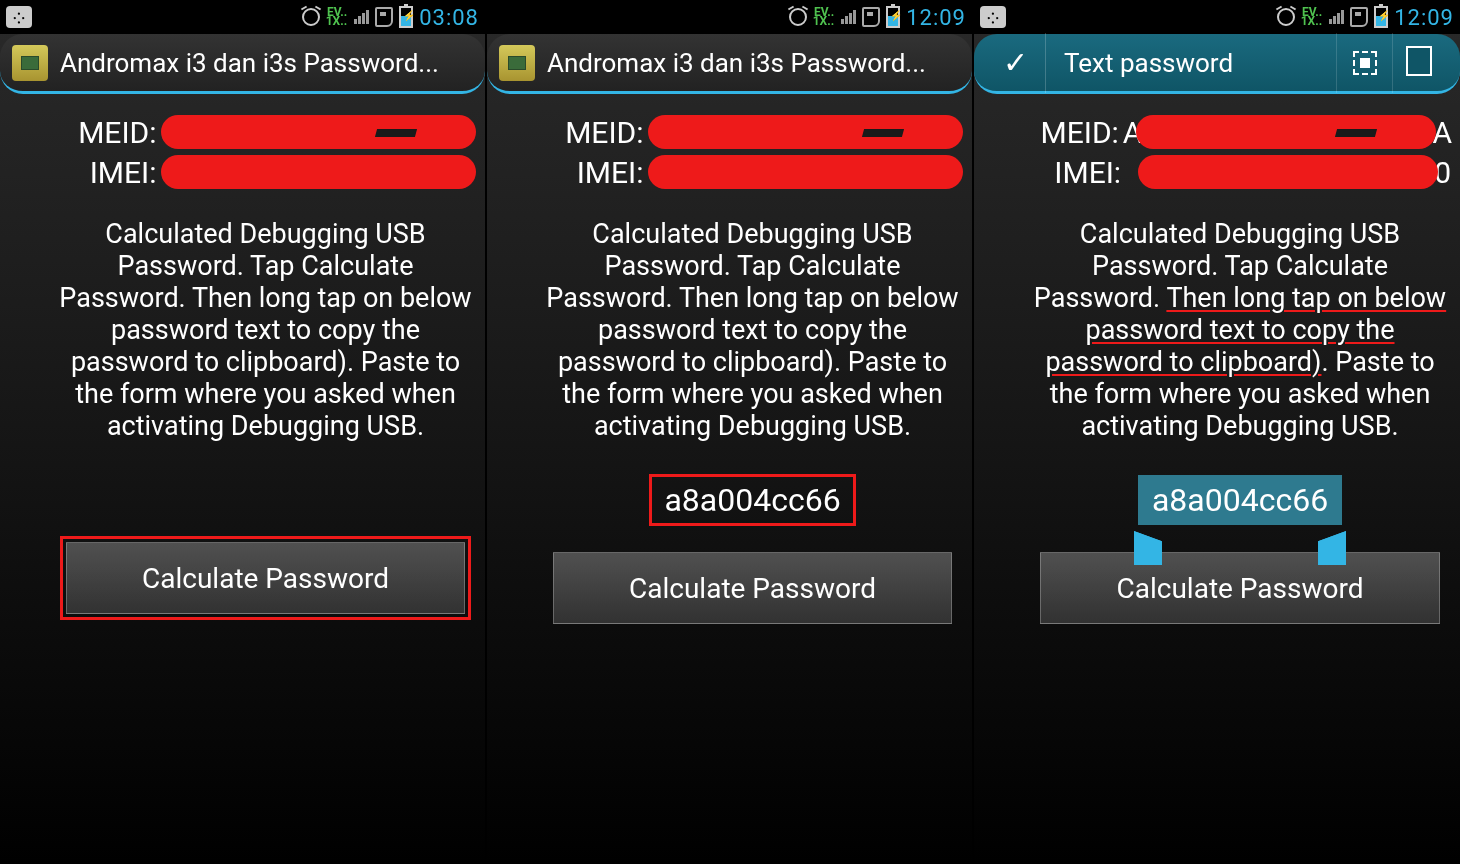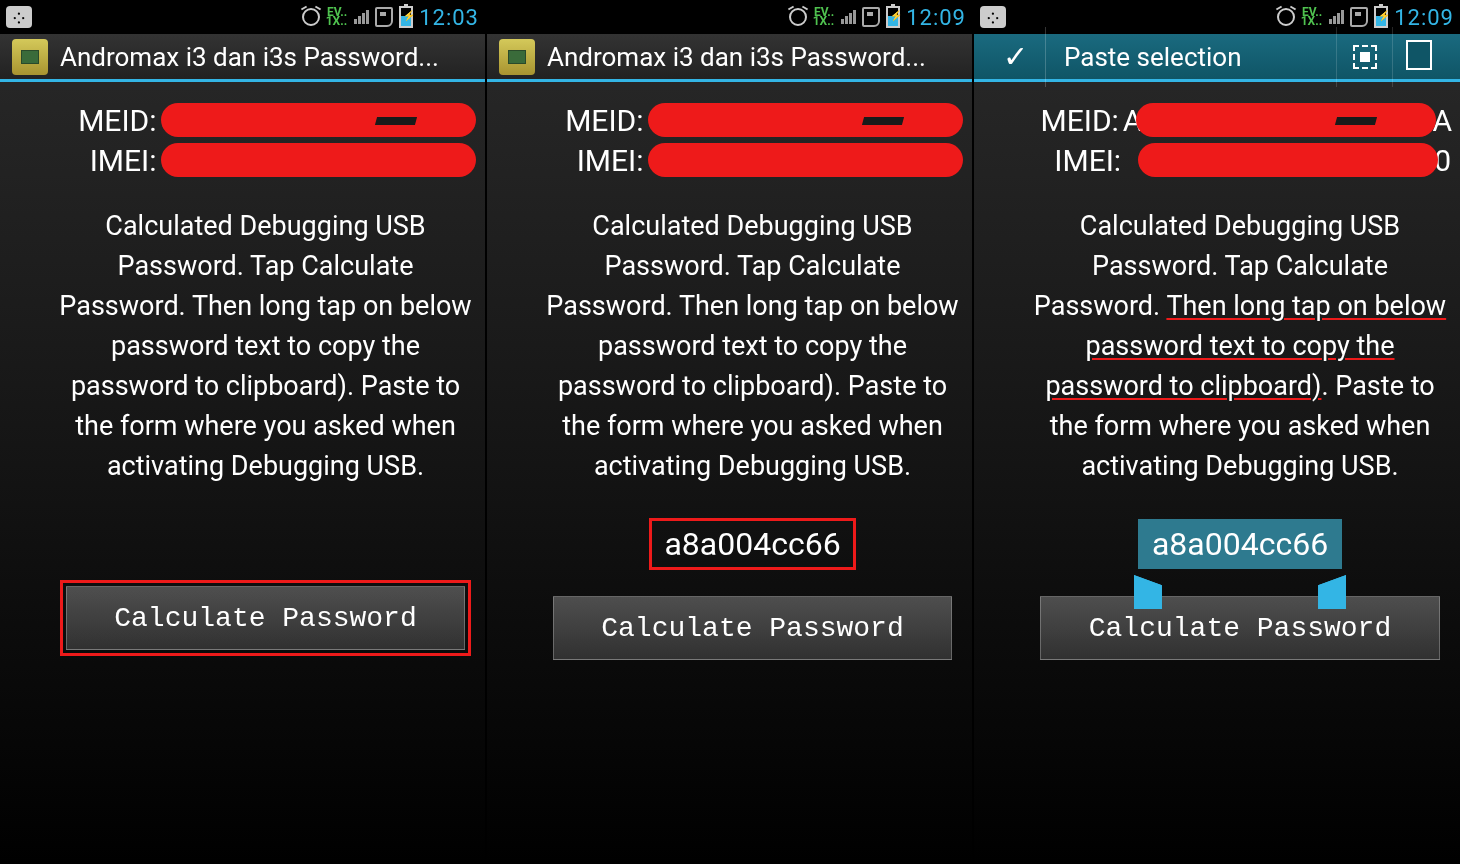--- a/index.html
+++ b/index.html
@@ -47,29 +47,30 @@
   .batt .fill{position:absolute;bottom:0;left:0;right:0;height:55%;background:#33b5e5;}
   .batt .bolt{position:absolute;top:2px;left:2px;font-size:10px;color:#fff;}
   .sim { width:18px; height:20px; border:2px solid #aaa; border-radius:2px 2px 6px 2px; position:relative;}
   .sim::after{content:"";position:absolute;top:3px;left:3px;width:6px;height:4px;background:#aaa;}
   .alarm { width:18px;height:18px;border:2px solid #ccc;border-radius:50%;position:relative;}
   .alarm::before,.alarm::after{content:"";position:absolute;width:6px;height:2px;background:#ccc;top:-3px;}
   .alarm::before{left:-3px;transform:rotate(-30deg);} .alarm::after{right:-3px;transform:rotate(30deg);}
 
   
   .titlebar {
-    height: 48px;
+    height: 60px;
     background: linear-gradient(180deg,#333 0%, #222 100%);
     border-bottom: 3px solid #33b5e5;
     display:flex;
     align-items:center;
     padding:0 12px;
     gap:12px;
     font-size:26px;
     color:#fff;
+    border-radius:23px;
   }
   .titlebar.selection {
     background: linear-gradient(180deg,#1a6a7f 0%, #0f5566 100%);
     justify-content: flex-start;
     gap: 0;
   }
   .app-icon {
     width:36px;height:36px;background:linear-gradient(180deg,#d4c95a,#a89430);
     border-radius:4px;display:flex;align-items:center;justify-content:center;
   }
@@ -88,40 +89,40 @@
   .idline { font-size:30px; color:#fff; display:flex; align-items:center; justify-content:center; height:40px;}
   .idlabel { width: 105px; text-align:right; padding-right:4px;}
   .redact { flex:0 0 315px; height:34px; background:#ee1a1a; border-radius:18px; position:relative;}
   .redact .notch { position:absolute; right:60px; top:14px; width:40px; height:8px; background:#1a1a1a; transform:skewX(-15deg);}
   .s3 .redact { flex:0 0 300px; }
   .s3 .idtail { width:20px; font-size:30px; }
 
   .instr {
     margin-top:26px;
     font-size:27px;
-    line-height:40px;
+    line-height:32px;
     color:#fff;
     text-align:center;
     padding: 0 2px;
   }
   .pwd-area { margin-top:30px; height:56px; display:flex; align-items:center; justify-content:center;}
   .pwd-text { font-size:32px; color:#fff; padding:4px 12px;}
   .redbox { border:3px solid #ee1a1a; }
   .selected { background:#2e7a8f; position:relative; padding:6px 14px;}
   .handle { position:absolute; width:28px; height:34px; background:#33b5e5; bottom:-40px; }
   .handle.left { left:-4px; clip-path: polygon(0 0, 100% 30%, 100% 100%, 0 100%);}
   .handle.right { right:-4px; clip-path: polygon(0 30%, 100% 0, 100% 100%, 0 100%);}
 
   .calc-btn {
     margin: 24px 12px 0;
-    height:64px;
+    height:72px;
     background: linear-gradient(180deg, rgba(200,200,200,0.35), rgba(120,120,120,0.35));
     border:1px solid rgba(255,255,255,0.25);
     display:flex;align-items:center;justify-content:center;
-    font-size:28px;color:#fff;font-family:Liberation Mono, monospace;
+    font-size:28px;color:#fff;
   }
   .s1 .calc-btn { outline:3px solid #ee1a1a; outline-offset:3px; }
   .s1 .pwd-area { visibility:hidden; height:20px;}
   .s1 .calc-btn { margin-top: 50px;}
 
   .underline-red { text-decoration: underline; text-decoration-color:#ee1a1a; text-decoration-thickness:2px; text-underline-offset:3px;}
 </style>
 </head>
 <body>
 
@@ -135,21 +136,21 @@
       <span style="display:flex;flex-direction:column;align-items:flex-end;">
         <span class="sig-txt">EV..</span>
         <span class="sig-txt">1X..</span>
       </span>
       <span class="sig-bars"><span></span><span></span><span></span><span></span></span>
       <span class="sim"></span>
       <span class="batt">
           <span class="fill"></span>
           <span class="bolt">⚡</span>
         </span>
-      <span class="clock-time">12:03</span>
+      <span class="clock-time">03:08</span>
     </div>
   </div>
   <div class="titlebar">
     <span class="app-icon">
         <span class="box"></span>
       </span>
     <span class="title-text">Andromax i3 dan i3s Password...</span>
   </div>
   <div class="content">
     <div class="idline">
@@ -226,21 +227,21 @@
       <span class="sim"></span>
       <span class="batt">
           <span class="fill"></span>
           <span class="bolt">⚡</span>
         </span>
       <span class="clock-time">12:09</span>
     </div>
   </div>
   <div class="titlebar selection">
     <div class="sel-check">✓</div>
-    <div class="sel-title">Paste selection</div>
+    <div class="sel-title">Text password</div>
     <div class="sel-btn">
         <span class="selall"></span>
       </div>
     <div class="sel-btn">
         <span class="copy-ic"></span>
       </div>
   </div>
   <div class="content">
     <div class="idline">
       <span class="idlabel">MEID:</span>

